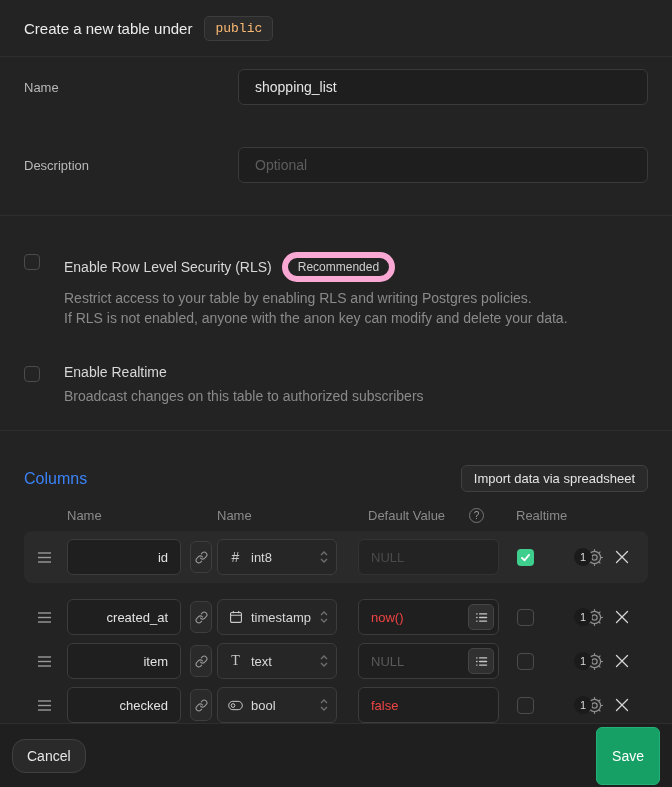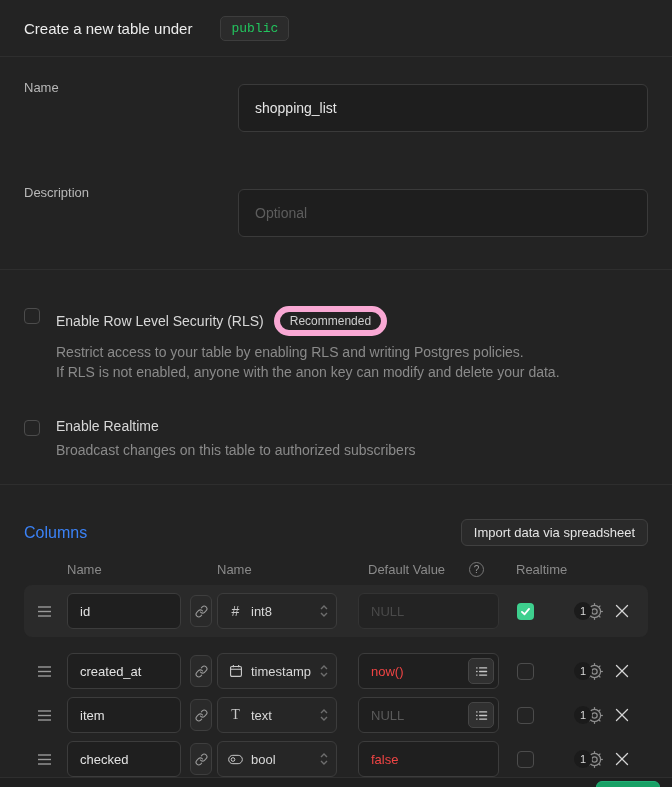--- a/index.html
+++ b/index.html
@@ -1,35 +1,35 @@
 <!DOCTYPE html>
 <html><head>
 <meta charset="utf-8">
 <style>
   * { margin:0; padding:0; box-sizing:border-box; }
   html,body { width:672px; height:787px; }
   body { background:#232323; font-family:"Liberation Sans", sans-serif; color:#e8e8e8; }
   .dialog { width:672px; height:787px; display:flex; flex-direction:column; overflow:hidden; }
 
   
-  .dlg-header { height:57px; flex:none; border-bottom:1px solid #2e2e2e; display:flex; align-items:center; padding:0 24px; gap:28px; }
+  .dlg-header { height:57px; flex:none; border-bottom:1px solid #2e2e2e; display:flex; align-items:center; padding:0 24px; gap:12px; }
   .dlg-title { font-size:15px; color:#ececec; }
-  .schema-badge { font-family:"Liberation Mono", monospace; font-size:13px; background:#2b2b2b; border:1px solid #3d3d3d; border-radius:5px; padding:4px 10px; color:#22c55e; }
+  .schema-badge { font-family:"Liberation Mono", monospace; font-size:13px; background:#2b2b2b; border:1px solid #3d3d3d; border-radius:5px; padding:4px 10px; color:#fdba74; }
 
   
   .section-fields { flex:none; padding:12px 24px 32px; border-bottom:1px solid #2e2e2e; }
   .field-row { display:flex; align-items:flex-start; }
   .field-row + .field-row { margin-top:42px; }
   .field-label { width:214px; flex:none; font-size:13px; color:#b8b8b8; padding-top:11px; }
-  .text-input { flex:1; height:48px; background:#1e1e1e; border:1px solid #3a3a3a; border-radius:6px; color:#e6e6e6; font-size:14px; padding:0 16px; font-family:inherit; outline:none;margin-top:15px; }
+  .text-input { flex:1; height:36px; background:#1e1e1e; border:1px solid #3a3a3a; border-radius:6px; color:#e6e6e6; font-size:14px; padding:0 16px; font-family:inherit; outline:none; }
   .text-input::placeholder { color:#5d5d5d; }
 
   
   .section-toggles { flex:none; padding:36px 24px 24px; border-bottom:1px solid #2e2e2e; }
-  .toggle-block { display:flex; gap:16px; }
+  .toggle-block { display:flex; gap:24px; }
   .toggle-block + .toggle-block { margin-top:36px; }
   .checkbox { width:16px; height:16px; flex:none; border:1px solid #4c4c4c; border-radius:4px; background:#242424; margin-top:2px; cursor:pointer; }
   .toggle-head { display:flex; align-items:center; gap:10px; }
   .toggle-label { font-size:14px; color:#d8d8d8; }
   .pill-badge { font-size:12px; color:#cfcfcf; border:6px solid #f9a8d4; border-radius:999px; padding:2px 10px; }
   .toggle-desc { font-size:14px; color:#8a8a8a; line-height:20px; margin-top:6px; }
 
   
   .section-columns { flex:1; padding:34px 24px 0; }
   .columns-head { display:flex; justify-content:space-between; align-items:center; }
@@ -41,21 +41,21 @@
   .th-default { position:absolute; left:344px; display:flex; gap:24px; align-items:center; }
   .th-primary { position:absolute; left:492px; }
   .help-icon { width:15px; height:15px; border:1px solid #767676; border-radius:50%; font-size:10px; color:#9a9a9a; display:flex; align-items:center; justify-content:center; }
 
   .rows { margin-top:9px; }
   .row-highlight { background:#2a2a2a; border-radius:8px; padding:8px 0; margin-bottom:16px; }
   .col-row { display:flex; align-items:center; height:36px; }
   .col-row.plain + .col-row.plain { margin-top:8px; }
 
   .drag-handle { width:16px; flex:none; margin-left:13px; color:#9a9a9a; display:flex; align-items:center; cursor:grab; }
-  .col-name-input { width:114px; height:36px; flex:none; margin-left:14px; background:#1f1f1f; border:1px solid #3c3c3c; border-radius:6px; font-size:13px; color:#e2e2e2; padding:0 12px; font-family:inherit; outline:none; }
+  .col-name-input { width:114px; height:36px; flex:none; margin-left:14px; background:#1f1f1f; border:1px solid #3c3c3c; border-radius:6px; font-size:13px; color:#e2e2e2; padding:0 12px; font-family:inherit; outline:none;text-align:right; }
   .link-btn { width:22px; height:32px; flex:none; margin-left:9px; background:#2a2a2a; border:1px solid #3e3e3e; border-radius:6px; display:flex; align-items:center; justify-content:center; color:#9a9a9a; cursor:pointer; }
   .type-select { width:120px; height:36px; flex:none; margin-left:5px; background:#262626; border:1px solid #3c3c3c; border-radius:6px; display:flex; align-items:center; gap:8px; padding:0 7px 0 10px; color:#d8d8d8; font-size:13px; cursor:pointer; overflow:hidden; }
   .type-icon { flex:none; color:#c8c8c8; display:flex; align-items:center; justify-content:center; width:15px; }
   .type-icon.glyph { font-size:14px; }
   .type-text { flex:1; white-space:nowrap; overflow:hidden; }
   .chevrons { flex:none; color:#6e6e6e; display:flex; }
   .default-wrap { width:141px; height:36px; flex:none; margin-left:21px; position:relative; }
   .default-input { width:100%; height:100%; background:#1f1f1f; border:1px solid #3c3c3c; border-radius:6px; font-size:13px; color:#ef4444; padding:0 12px; font-family:inherit; outline:none; }
   .default-input::placeholder { color:#5a5a5a; }
   .default-input.disabled { background:#232323; border-color:#333333; }

